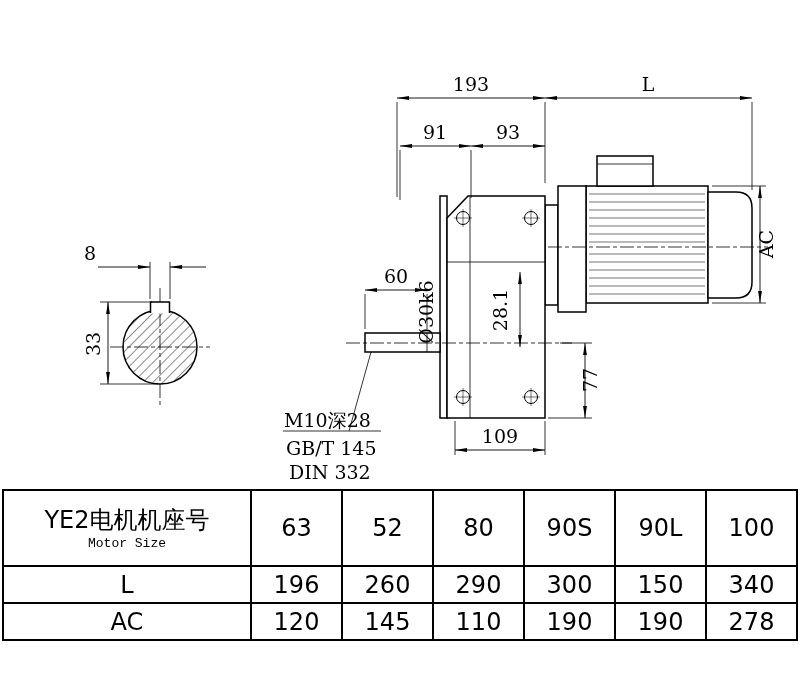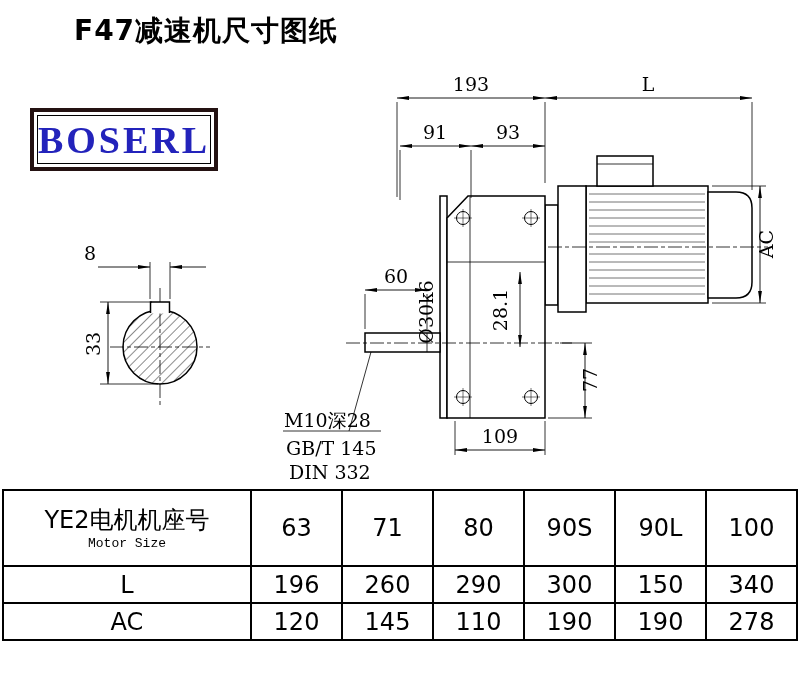--- a/index.html
+++ b/index.html
@@ -37,27 +37,21 @@
   .size-table tr.hdr { height:76px; }
   .size-table tr.datarow { height:37px; }
   .size-table .cn { font-size:24px; line-height:1.3; }
   .size-table .en { font-family:"Liberation Mono", monospace; font-size:13px; line-height:1.2; }
 </style>
 </head>
 <body>
 
 <div class="page">
 
-  <div class="title">F47减速机尺寸图纸</div>
-
-  <div class="logo-outer">
-    <div class="logo-inner">
-      <span class="logo-text">BOSERL</span>
-    </div>
-  </div>
+
 
   <svg class="drawing" width="800" height="490" viewBox="0 0 800 490">
     <defs>
       <marker id="arr" viewBox="0 0 10 10" refX="10" refY="5" markerWidth="12" markerHeight="12" markerUnits="userSpaceOnUse" orient="auto-start-reverse">
         <path d="M0,3.4 L10,5 L0,6.6 Z" fill="#000"></path>
       </marker>
       <pattern id="hatch" width="7" height="7" patternUnits="userSpaceOnUse" patternTransform="rotate(45)">
         <line x1="0" y1="0" x2="0" y2="7" stroke="#000" stroke-width="0.9"></line>
       </pattern>
     </defs>
@@ -172,21 +166,21 @@
         <col>
         <col>
     </colgroup>
     <tbody>
       <tr class="hdr">
         <th>
           <div class="cn">YE2电机机座号</div>
           <div class="en">Motor Size</div>
         </th>
         <th>63</th>
-        <th>71</th>
+        <th>52</th>
         <th>80</th>
         <th>90S</th>
         <th>90L</th>
         <th>100</th>
       </tr>
       <tr class="datarow">
         <td>L</td>
         <td>196</td>
         <td>260</td>
         <td>290</td>

